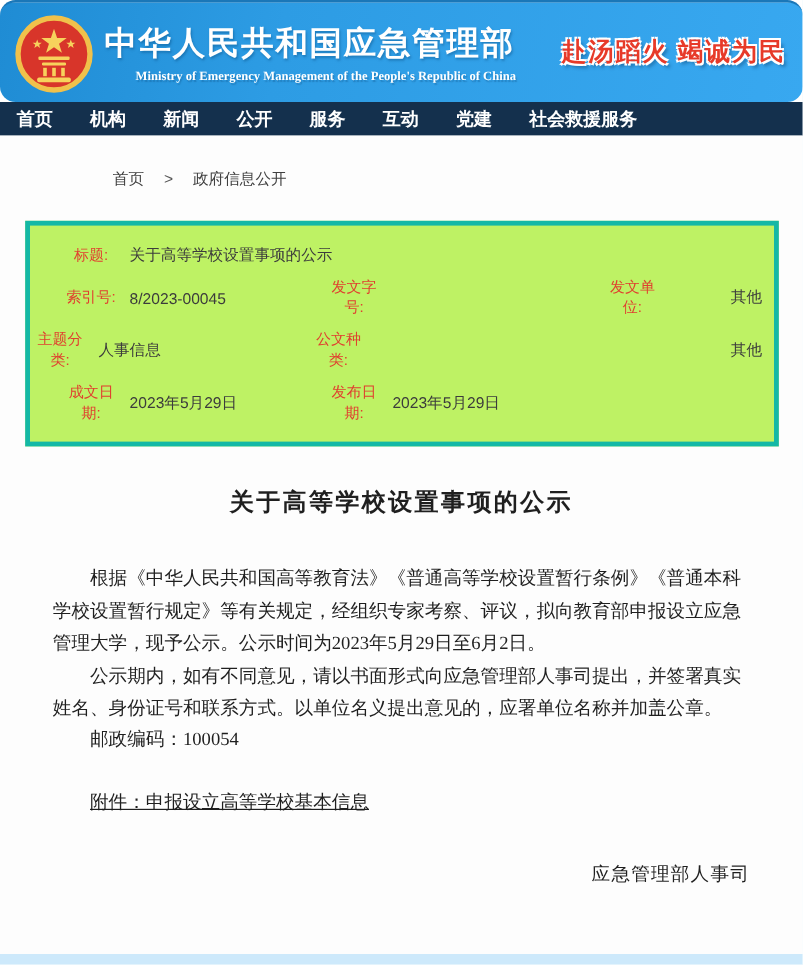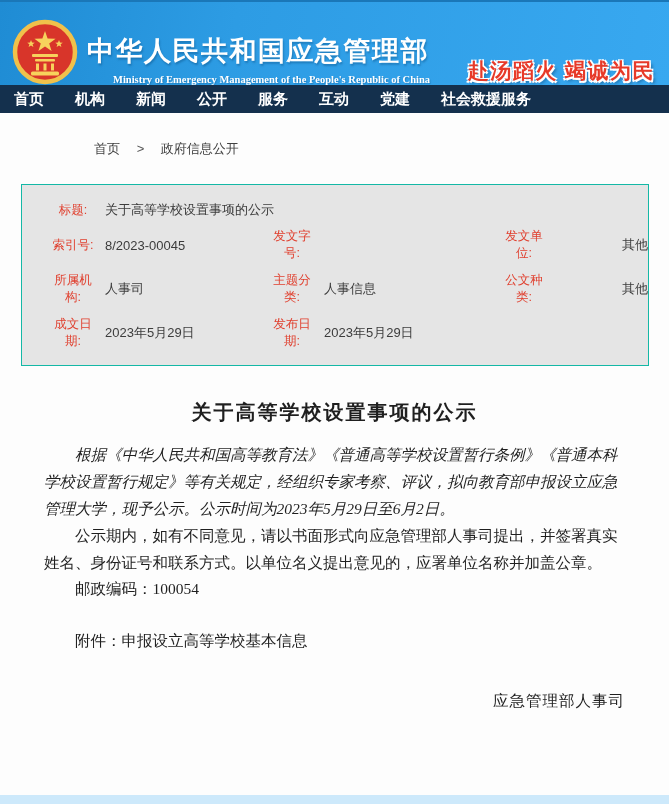--- a/index.html
+++ b/index.html
@@ -3,23 +3,24 @@
 <meta charset="utf-8">
 <style>
   * { margin:0; padding:0; box-sizing:border-box; }
   html,body { background:#e8f4fc; }
   .page {
     width:669px; height:804px; overflow:hidden; position:relative;
     background:#fff; font-family:"Liberation Sans","DejaVu Sans",sans-serif;
   }
   
   .site-header {
-    height:85px; display:flex; align-items:flex-end; padding:0 8px 0 12px;
+    height:85px; display:flex; align-items:center; padding:0 8px 0 12px;
     background:linear-gradient(100deg,#1f8cd4 0%,#2d9ce4 35%,#38a8f0 100%);
     border-top:2px solid #1a77b8;
+    border-radius:13px;
   }
   .emblem { width:66px; height:66px; flex:0 0 auto; margin-top:2px; }
   .title-block { margin-left:9px; color:#fff; }
   .site-title {
     font-size:27px; font-weight:bold; letter-spacing:1.5px; white-space:nowrap;
     text-shadow:1px 2px 2px rgba(0,60,110,.35);
   }
   .site-subtitle {
     font-family:"Liberation Serif","DejaVu Serif",serif; font-weight:bold;
     font-size:10.5px; margin-top:5px; white-space:nowrap;
@@ -47,22 +48,22 @@
   .strip.left { width:13px; }
   .strip.right { width:15px; }
   .content { flex:1; background:#fdfdfd; overflow:hidden; }
   .bottom-strip { height:9px; background:#cde9fb; }
   
   .breadcrumb { margin:27px 0 0 94px; font-size:13px; color:#404040; }
   .breadcrumb .sep { margin:0 13px; color:#555; }
   .crumb { cursor:pointer; }
   
   .meta-box {
-    margin:26px 20px 0 21px; border:1px solid #14b8a6; background:#e5e5e5;
-    padding:12px 0 10px 0;
+    margin:26px 20px 0 21px; border:4px solid #14b8a6; background:#bef264;
+    padding:12px 10px 10px 0;
   }
   .meta-row { display:flex; }
   .meta-cell { display:flex; align-items:center; min-height:44px; }
   .meta-row.title-row .meta-cell { min-height:26px; }
   .meta-cell.c1 { width:245px; padding-left:26px; }
   .meta-cell.c2 { width:232px; }
   .meta-cell.c3 { flex:1;justify-content:space-between; }
   .meta-label {
     width:50px; min-width:50px; text-align:center; color:#e0402f;
     font-size:12.5px; line-height:17px;
@@ -71,23 +72,23 @@
   
   .doc {
     padding:0 44px; font-family:"Liberation Serif","DejaVu Serif",serif;
     color:#1f1f1f;
   }
   .doc-title {
     text-align:center; font-size:20px; font-weight:bold; letter-spacing:2px;
     margin-top:33px;
   }
   .doc p { font-size:15.5px; line-height:27px; text-indent:2em; }
-  .para-1 { margin-top:15px;font-style:italic; }
+  .para-1 { margin-top:37px; }
   .contact-line { line-height:25.5px !important; }
-  .attachment-line { margin-top:25px; }
+  .attachment-line { margin-top:25px;text-decoration:underline; }
   .signature { text-align:right; margin-top:34px; font-size:15.5px; line-height:26px; }
   .signature .sig-name { letter-spacing:1px; }
 </style>
 </head>
 <body>
 
 <div class="page">
 
   <header class="site-header">
     <div class="emblem">
@@ -150,24 +151,20 @@
           <div class="meta-cell c2">
             <div class="meta-label">发文字号:</div>
             <div class="meta-value"></div>
           </div>
           <div class="meta-cell c3">
             <div class="meta-label">发文单位:</div>
             <div class="meta-value">其他</div>
           </div>
         </div>
         <div class="meta-row">
-          <div class="meta-cell c1">
-            <div class="meta-label">所属机构:</div>
-            <div class="meta-value">人事司</div>
-          </div>
           <div class="meta-cell c2">
             <div class="meta-label">主题分类:</div>
             <div class="meta-value">人事信息</div>
           </div>
           <div class="meta-cell c3">
             <div class="meta-label">公文种类:</div>
             <div class="meta-value">其他</div>
           </div>
         </div>
         <div class="meta-row">

